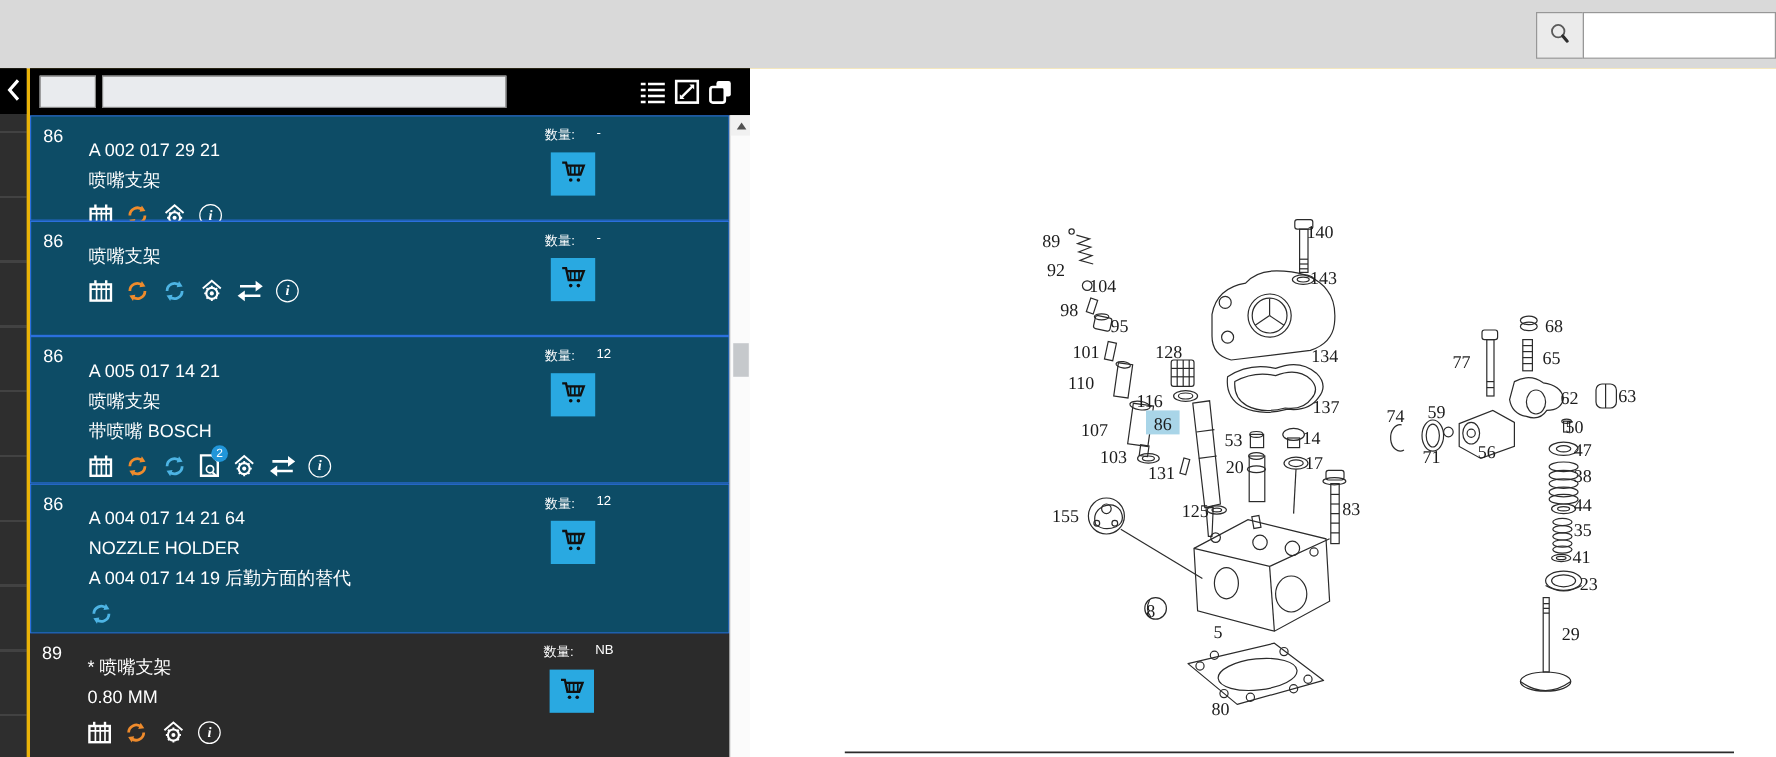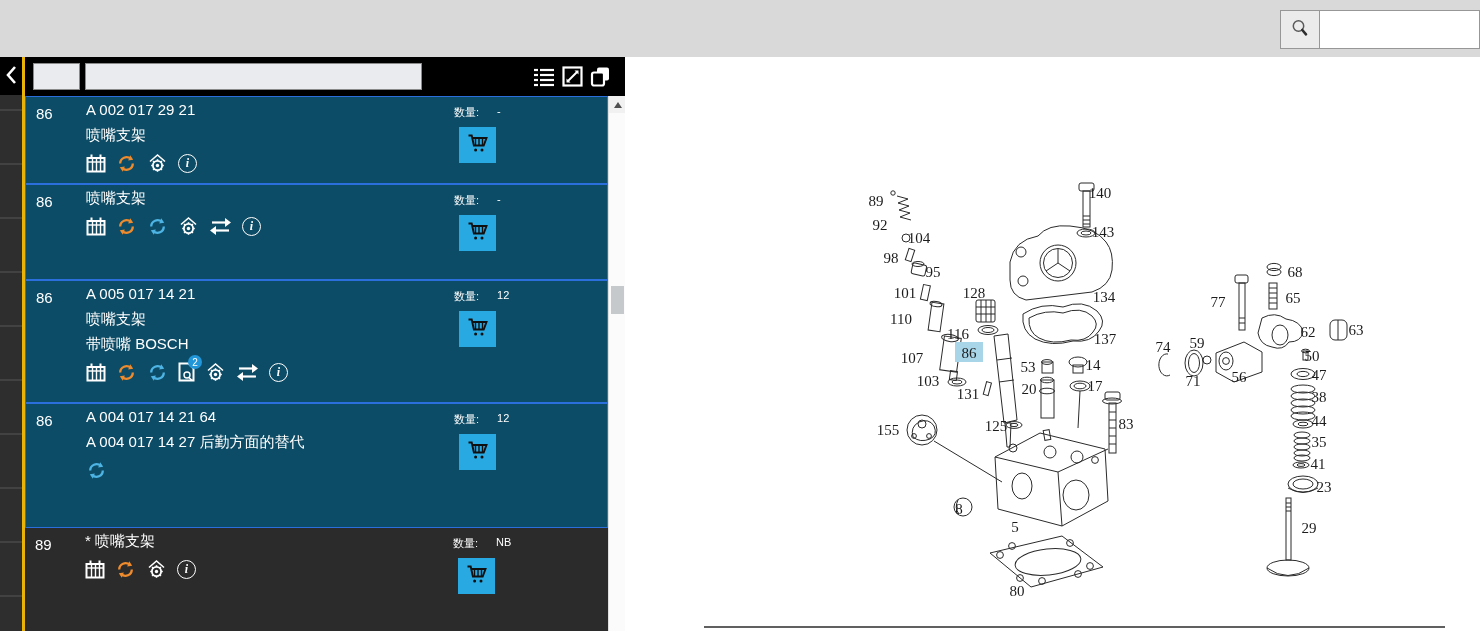--- a/index.html
+++ b/index.html
@@ -28,21 +28,21 @@
   .hfield.f1{left:8px;width:47px;}
   .hfield.f2{left:60px;width:337px;}
   .hicons{position:absolute;right:14px;top:9px;display:flex;gap:7px;align-items:center;}
   .hicon{background:none;border:none;padding:0;cursor:pointer;display:flex;}
 
   .rows{position:absolute;left:0;top:39px;width:583px;height:535px;overflow:hidden;}
   .row{position:relative;box-sizing:border-box;color:#fff;cursor:pointer;}
   .row.selected{background:#0d4c66;border:1px solid #2b6fdd;}
   .row.dark{background:#2b2b2b;}
   .row .pos{position:absolute;left:10px;top:8px;font-size:15px;}
-  .row .content{margin-left:60px;padding-top:0;font-size:15px;line-height:25px;padding-right:170px;}
+  .row .content{margin-left:48px;padding-top:16px;font-size:15px;line-height:25px;padding-right:170px;}
   .iconrow{display:flex;gap:10px;align-items:center;height:26px;margin-top:3px;}
   .iconbtn{background:none;border:none;padding:0;cursor:pointer;display:flex;align-items:center;}
   .qty{position:absolute;left:428px;top:8px;font-size:11px;display:flex;}
   .qty .qty-val{margin-left:18px;}
   .cart-btn{position:absolute;left:433px;top:30px;width:37px;height:36px;background:#29a9e1;border:none;
       display:flex;align-items:center;justify-content:center;cursor:pointer;}
   .info-circ{width:17px;height:17px;border:1.6px solid #fff;border-radius:50%;color:#fff;
       font:italic bold 12px "Liberation Serif",serif;display:flex;align-items:center;justify-content:center;}
   .doc-wrap{position:relative;display:flex;}
   .doc-badge{position:absolute;top:-7px;right:-7px;width:14px;height:14px;border-radius:50%;background:#2196d9;
@@ -364,21 +364,22 @@
                 <line x1="16.5" y1="5.5" x2="16.5" y2="12" stroke="#101010" stroke-width="1.4"></line>
                 <circle cx="9.6" cy="17" r="1.5" fill="#101010"></circle>
                 <circle cx="16" cy="17" r="1.5" fill="#101010"></circle>
               </svg></span>
           </button>
         </div>
         <div class="row selected" style="height: 125px;">
           <span class="pos">86</span>
           <div class="content">
             <div>A 004 017 14 21 64</div>
-            <div>A 004 017 14 27 后勤方面的替代</div>
+            <div>NOZZLE HOLDER</div>
+            <div>A 004 017 14 19 后勤方面的替代</div>
             <div class="iconrow">
               <button class="iconbtn">
                 <svg width="21" height="21" viewBox="0 0 21 21">
                   <path d="M16.8 10.5a6.3 6.3 0 0 1-10.6 4.6" fill="none" stroke="#4db4e4" stroke-width="2.3"></path>
                   <path d="M4.2 10.5a6.3 6.3 0 0 1 10.6-4.6" fill="none" stroke="#4db4e4" stroke-width="2.3"></path>
                   <polygon points="14.2,2.2 17.2,6.8 12.2,7.4" fill="#4db4e4"></polygon>
                   <polygon points="6.8,18.8 3.8,14.2 8.8,13.6" fill="#4db4e4"></polygon>
                 </svg>
               </button>
             </div>
@@ -395,20 +396,21 @@
                 <line x1="16.5" y1="5.5" x2="16.5" y2="12" stroke="#101010" stroke-width="1.4"></line>
                 <circle cx="9.6" cy="17" r="1.5" fill="#101010"></circle>
                 <circle cx="16" cy="17" r="1.5" fill="#101010"></circle>
               </svg></span>
           </button>
         </div>
         <div class="row dark" style="height: 103px;">
           <span class="pos">89</span>
           <div class="content">
             <div>* 喷嘴支架</div>
+            <div>0.80 MM</div>
             <div class="iconrow">
               <button class="iconbtn">
                 <svg width="20" height="19" viewBox="0 0 20 19">
                   <rect x="1.5" y="4" width="17" height="13.5" fill="none" stroke="#fff" stroke-width="2"></rect>
                   <line x1="6.5" y1="4" x2="6.5" y2="17.5" stroke="#fff" stroke-width="1.4"></line>
                   <line x1="10.5" y1="4" x2="10.5" y2="17.5" stroke="#fff" stroke-width="1.4"></line>
                   <line x1="14.5" y1="4" x2="14.5" y2="17.5" stroke="#fff" stroke-width="1.4"></line>
                   <line x1="1.5" y1="8" x2="18.5" y2="8" stroke="#fff" stroke-width="1.4"></line>
                   <line x1="5.5" y1="0.5" x2="5.5" y2="3.5" stroke="#fff" stroke-width="2"></line>
                   <line x1="14.5" y1="0.5" x2="14.5" y2="3.5" stroke="#fff" stroke-width="2"></line>

